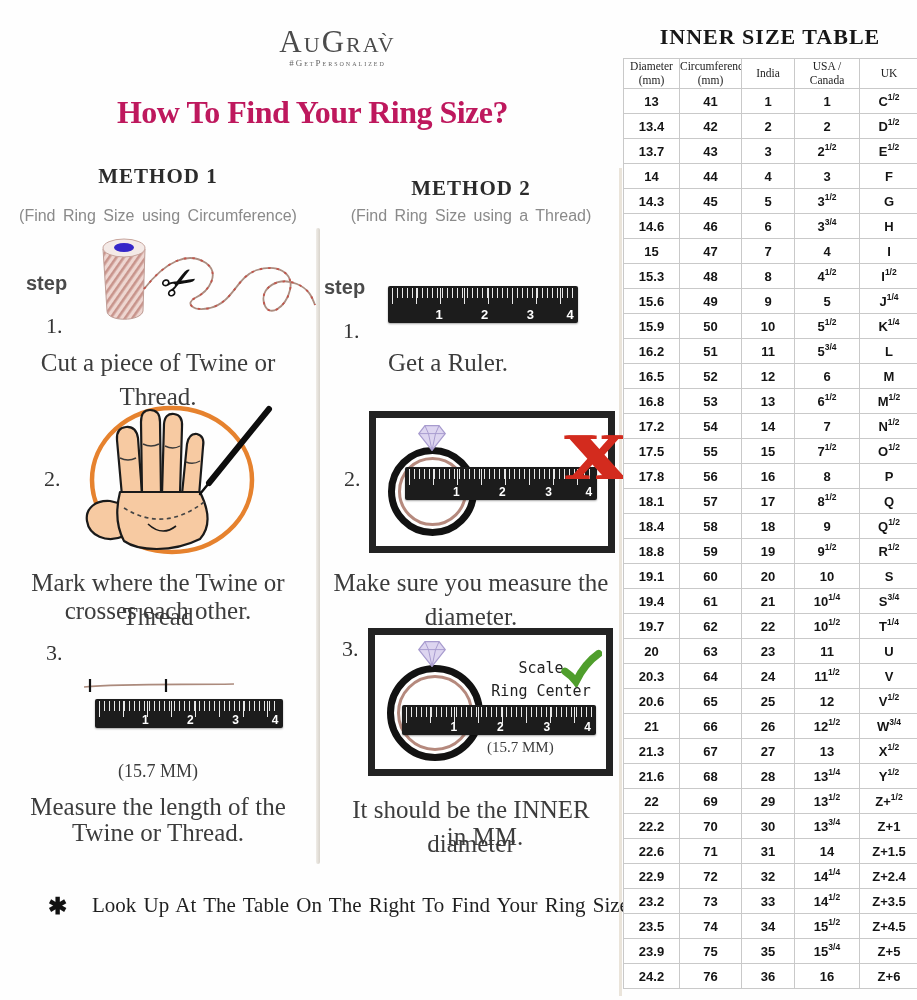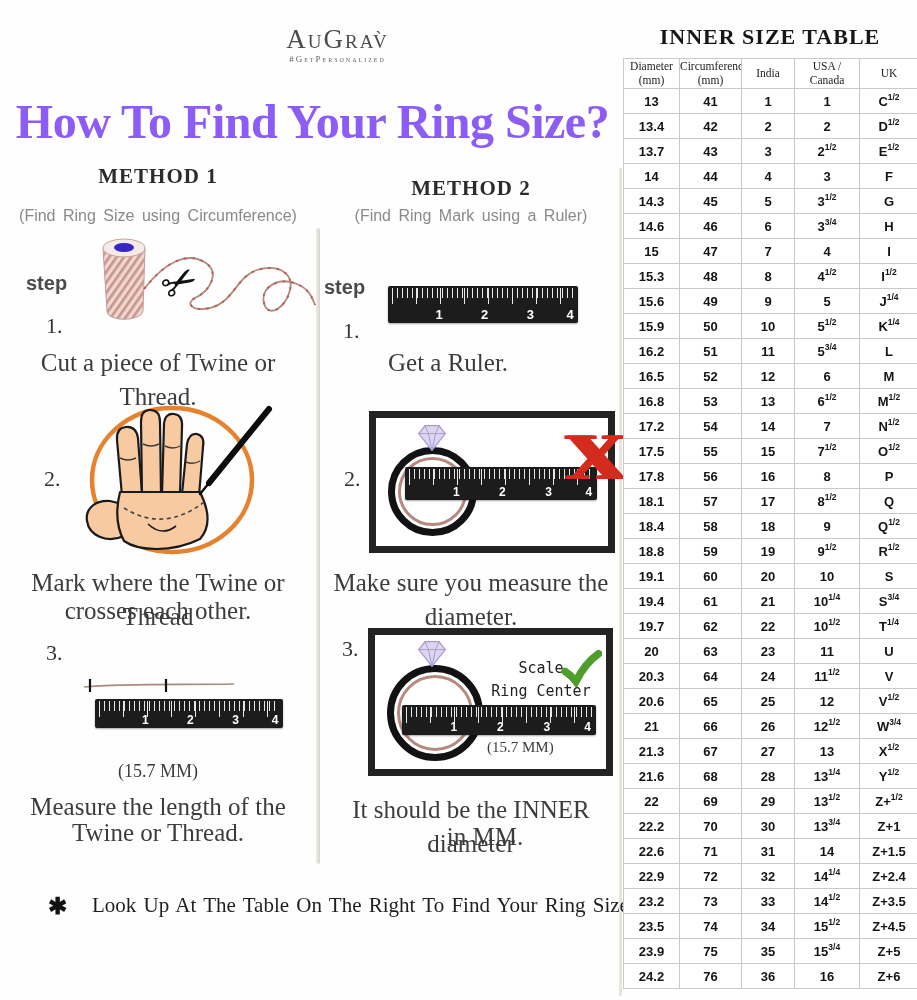--- a/index.html
+++ b/index.html
@@ -2,23 +2,23 @@
 <html><head>
 <meta charset="utf-8">
 <style>
   html,body{margin:0;padding:0;background:#fff;}
   .page{position:relative;width:917px;height:1000px;background:#fefefe;overflow:hidden;
         font-family:"Liberation Serif",serif;color:#3c3c3c;}
   .abs{position:absolute;}
   .ctr{text-align:center;}
 
   
-  .logo-name{font-size:27px;font-variant:small-caps;letter-spacing:2px;color:#4b4b4b;line-height:1;text-align:center;}
+  .logo-name{font-size:31px;font-variant:small-caps;letter-spacing:2px;color:#4b4b4b;line-height:1;text-align:center;}
   .logo-tag{font-size:9px;font-variant:small-caps;letter-spacing:2px;color:#636363;margin-top:1px;}
-  .main-title{font-size:48px;font-weight:bold;color:#8b5cf6;letter-spacing:-0.5px;}
+  .main-title{font-size:32px;font-weight:bold;color:#be185d;letter-spacing:-0.5px;}
   .method-head{font-size:21px;font-weight:bold;letter-spacing:1px;color:#2b2b2b;}
   .method-sub{font-family:"Liberation Sans",sans-serif;font-size:16px;color:#8a8a8a;word-spacing:3px;}
 
   .step-label{font-family:"Liberation Sans",sans-serif;font-size:20px;font-weight:bold;color:#4a4a4a;}
   .step-num{font-size:22px;color:#333;}
   .caption{font-size:25px;color:#3c3c3c;line-height:1.35;}
   .measure{font-size:18px;color:#3c3c3c;}
 
   
   .vdiv1{left:316px;top:228px;width:4px;height:636px;background:linear-gradient(to right,#f0ede8,#d8d3cb);border-radius:2px;}
@@ -140,21 +140,21 @@
     <b class="n n2">2</b>
     <b class="n n3">3</b>
     <b class="n n4">4</b>
   </div>
 
   <div class="abs ctr measure" style="left:0;top:761px;width:316px;">(15.7 MM)</div>
   <div class="abs ctr caption" style="left:0;top:790px;width:316px;">Measure the length of the</div>
   <div class="abs ctr caption" style="left:0;top:816px;width:316px;">Twine or Thread.</div>
 
   <div class="abs ctr method-head" style="left:322px;top:176px;width:298px;">METHOD 2</div>
-  <div class="abs ctr method-sub" style="left:322px;top:207px;width:298px;">(Find Ring Mark using a Ruler)</div>
+  <div class="abs ctr method-sub" style="left:322px;top:207px;width:298px;">(Find Ring Size using a Thread)</div>
 
   <div class="abs step-label" style="left:324px;top:276px;">step</div>
 
   <div class="ruler" style="left:388px;top:286px;width:190px;height:37px;">
     <i class="tk1"></i>
       <i class="tk2"></i>
     <b class="n n1">1</b>
     <b class="n n2">2</b>
     <b class="n n3">3</b>
     <b class="n n4">4</b>

